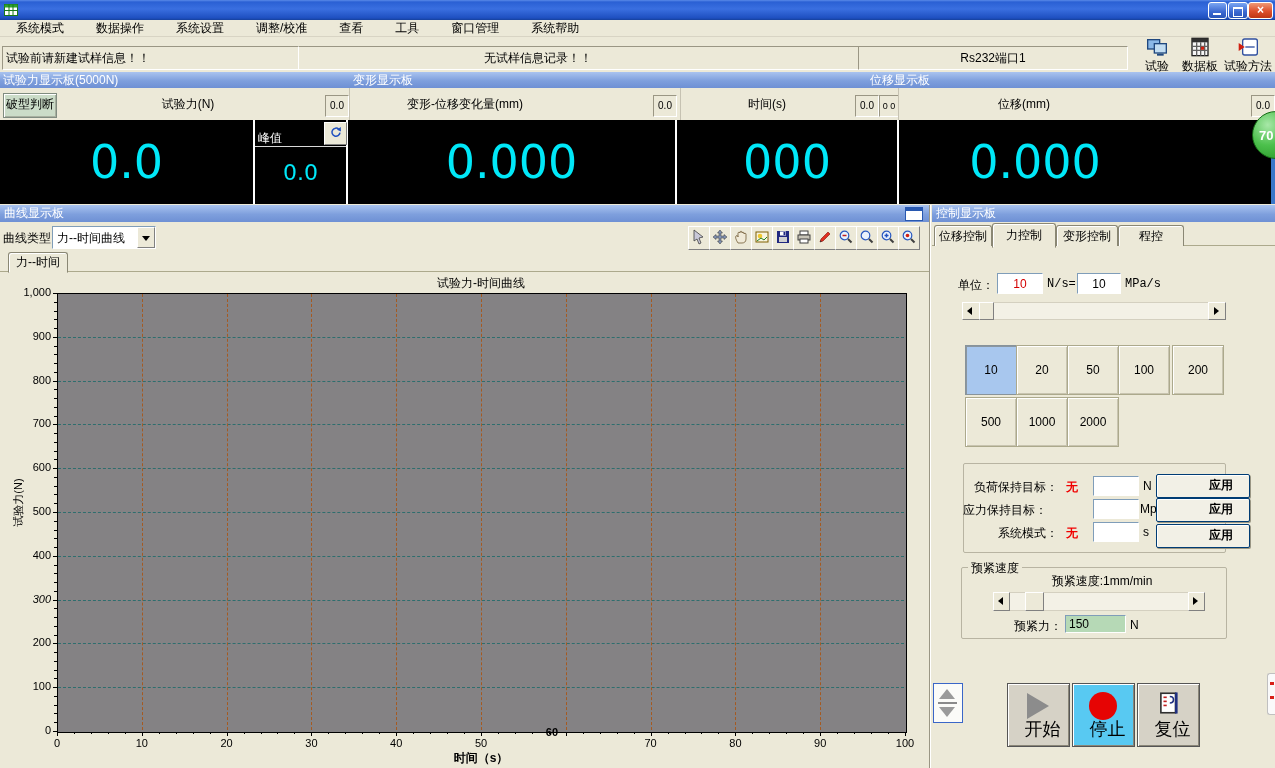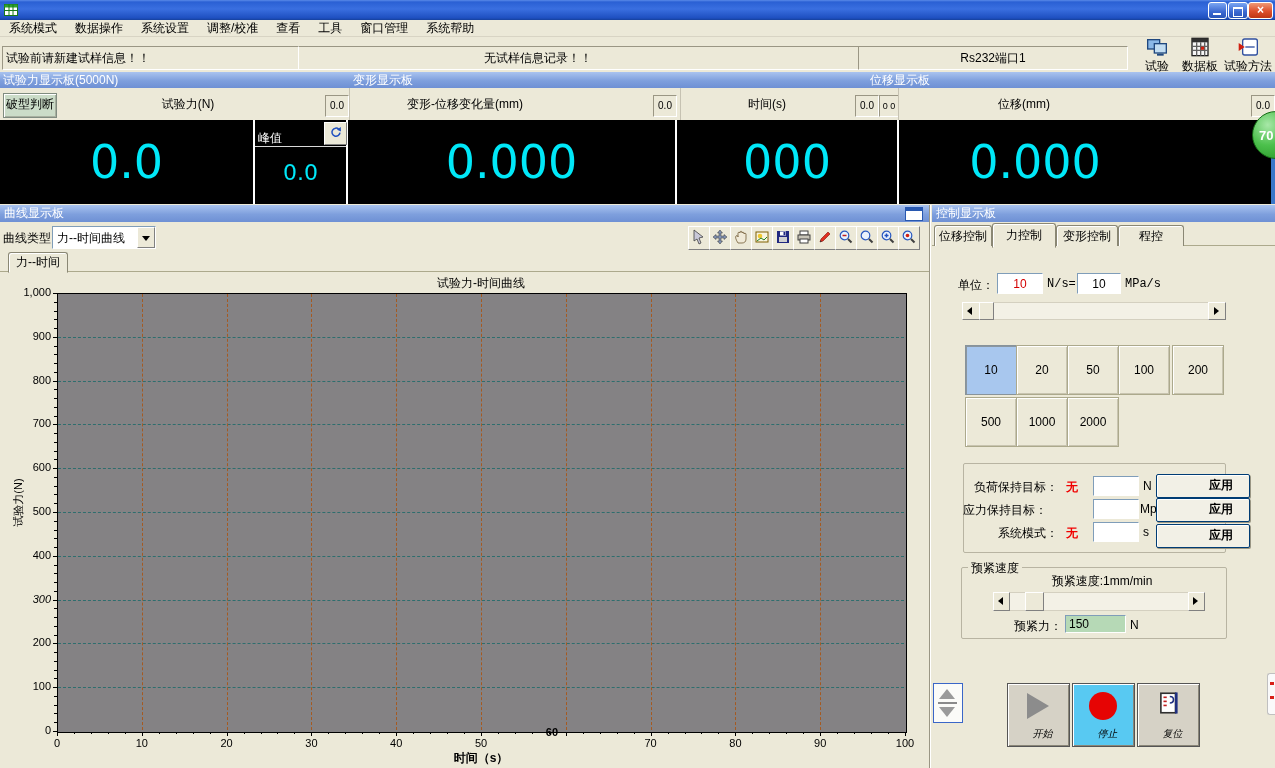--- a/index.html
+++ b/index.html
@@ -12,21 +12,21 @@
     color:#fff;font-weight:bold;}
   .titlebar .ttext{position:absolute;left:22px;top:0;line-height:20px;font-size:12px;text-shadow:1px 1px 1px #123;}
   .wbtn{position:absolute;top:2px;height:15px;border:1px solid #fff;border-radius:3px;
     background:linear-gradient(180deg,#7ba6f2,#3a67d0 60%,#2a55b8);}
   .wbtn.close{background:linear-gradient(180deg,#f09a76,#dd4f2c 55%,#bf3614);}
   .wbtn .glyph{position:absolute;left:0;right:0;top:0;bottom:0;color:#fff;font-size:12px;line-height:14px;text-align:center;font-weight:bold;}
   .minbar{position:absolute;left:4px;bottom:3px;width:8px;height:2px;background:#fff;}
   .restorebox{position:absolute;left:4px;top:4px;width:8px;height:7px;border:1px solid #fff;border-top:2px solid #fff;}
   
   .menubar{left:0;top:20px;width:1275px;height:16px;display:flex;align-items:center;border-bottom:1px solid #d8d4c4;}
-  .menu-item{padding:1px 9px;cursor:default;}
+  .menu-item{padding:1px 16px;cursor:default;}
   
   .cell{background:#ece9d8;border:1px solid;border-color:#9a9684 #fff #fff #9a9684;line-height:22px;}
   .tool{text-align:center;font-size:12px;}
   .tool svg{display:block;margin:0 auto 1px auto;}
   
   .phead{height:16px;line-height:16px;color:#fff;padding-left:3px;font-size:12px;
     background:linear-gradient(180deg,#a9c3ef 0%,#7e9fdd 55%,#6e90d4 100%);}
   
   .vlabel{top:96px;height:16px;line-height:16px;text-align:center;font-size:12px;}
   .auxbox{top:95px;width:22px;height:20px;background:#ece9d8;border:1px solid;border-color:#9a9684 #fff #fff #9a9684;
@@ -62,21 +62,21 @@
     box-shadow:inset 1px 1px 0 #fff,inset -1px -1px 0 #c8c4b0;text-align:center;line-height:48px;font-size:12px;cursor:default;}
   .speedbtn.sel{background:#a8c7ee;border:1px solid #88939a;box-shadow:inset 1px 1px 0 #8a96a0;}
   
   .gbox{position:absolute;border:1px solid #b8b4a2;border-radius:2px;}
   .applybtn{position:absolute;width:56px;height:22px;background:#f2f0e6;border:1px solid #003c74;border-radius:2px;
     box-shadow:inset 1px 1px 0 #fff,1px 1px 0 #9a9684;font-size:12px;font-weight:bold;text-align:center;line-height:20px;cursor:default;padding-left:36px;}
   .red{color:#f00000;font-weight:bold;}
   
   .actbtn{position:absolute;width:61px;height:62px;background:#d6d2c6;border:1px solid #555;
     box-shadow:inset 1px 1px 0 #fff,inset -1px -1px 0 #8a8678;text-align:center;cursor:default;}
-  .actbtn .albl{position:absolute;left:8px;right:0;bottom:5px;font-size:10px;font-style:italic;}
+  .actbtn .albl{position:absolute;left:8px;right:0;bottom:5px;font-size:18px;}
   .chart-lbl{position:absolute;font-size:11px;color:#000;}
 </style>
 </head>
 <body>
 
 <div class="app" id="app">
 
   <div class="abs titlebar">
     <svg class="abs" style="left:4px;top:3px" width="14" height="14" viewBox="0 0 14 14">
       <rect x="0.5" y="1.5" width="13" height="11" fill="#fff" stroke="#187818"></rect>

